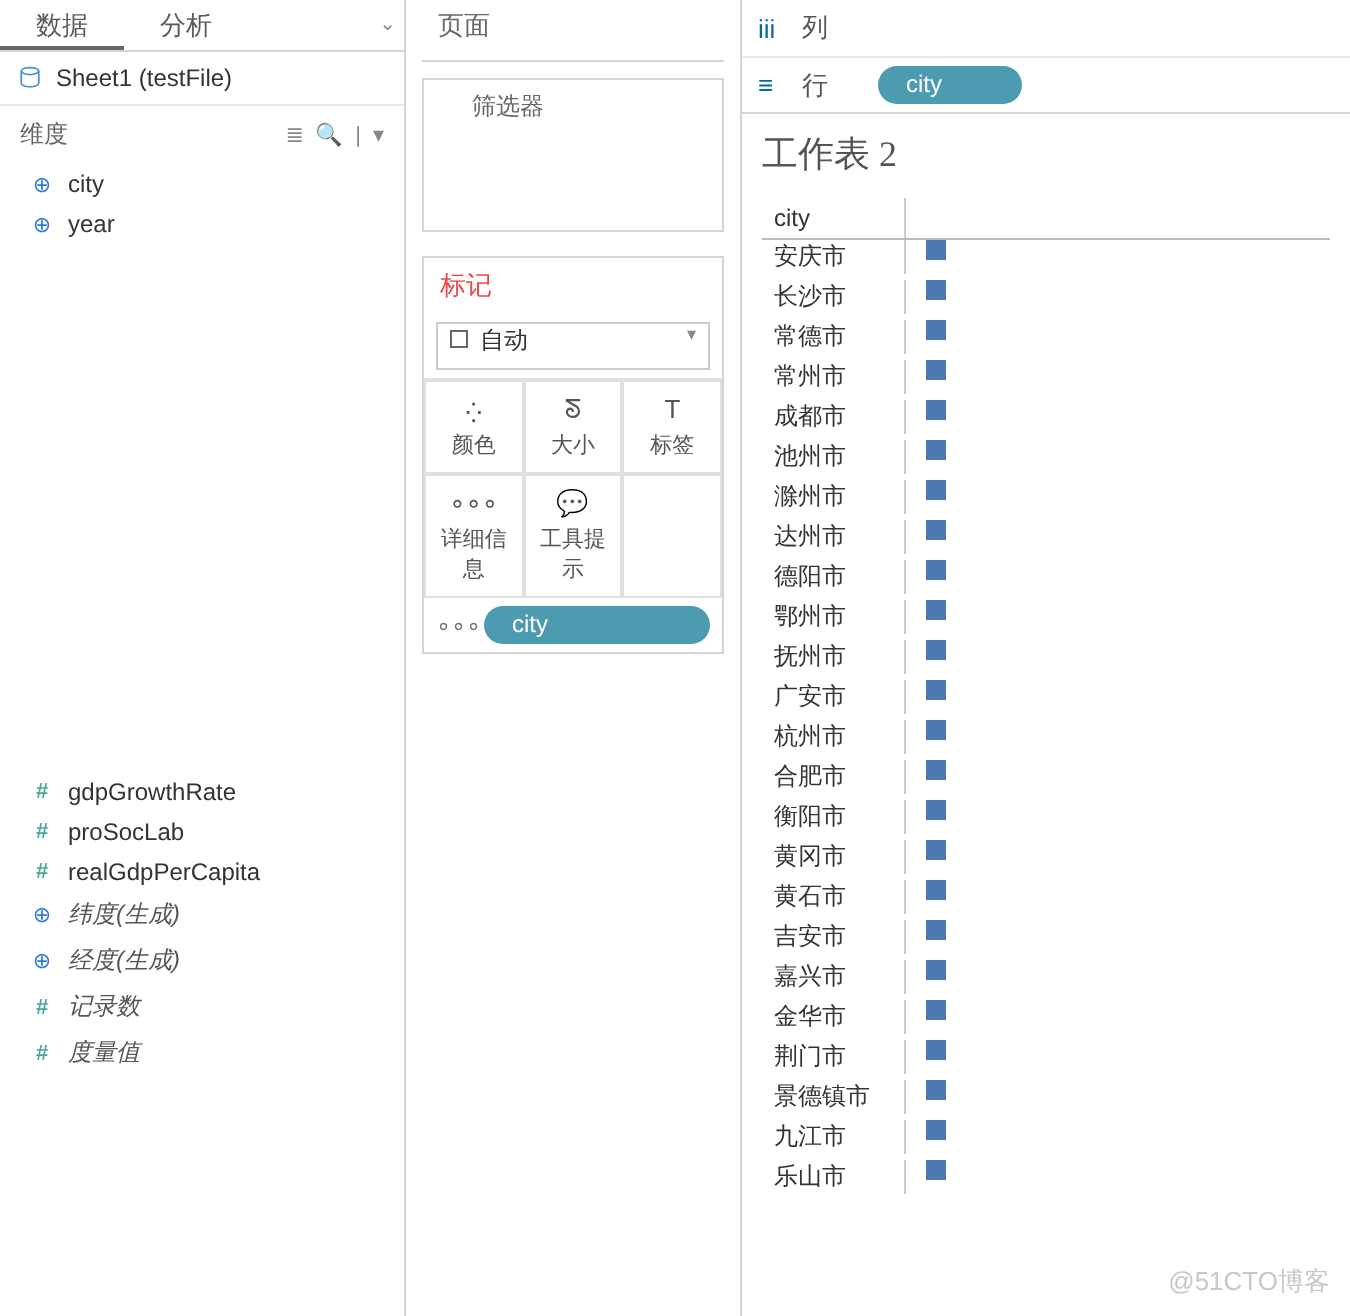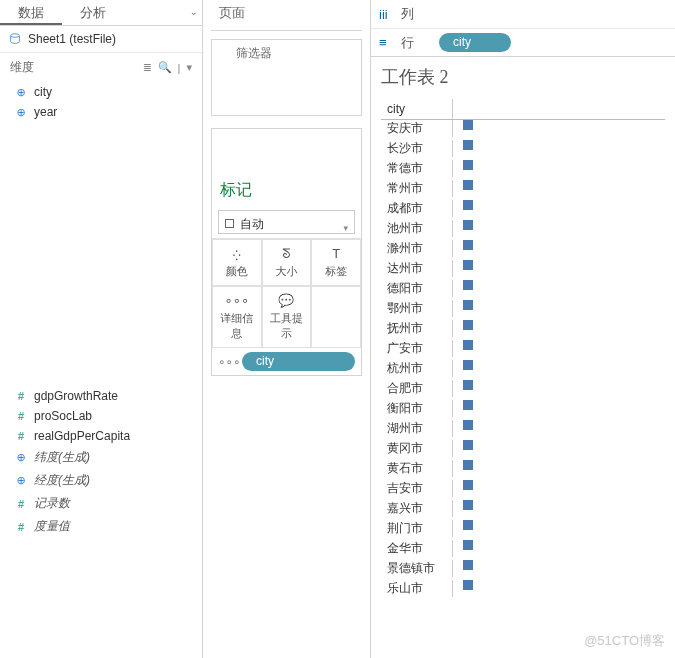--- a/index.html
+++ b/index.html
@@ -24,22 +24,22 @@
 .type-globe { color: #2e7cd6; }
 .type-abc { color: #7a8490; font-size: 9px; }
 .type-num { color: #4aa89a; font-weight: bold; }
 .italic { font-style: italic; color: #555; }
 .measures-hdr { padding: 10px 10px 4px; color: #666; font-size: 12px; border-top: 1px solid #eee; margin-top: auto; }
 .mid-section { border: 1px solid #d4d4d4; margin-top: 8px; }
 .mid-section-title { padding: 5px 8px; color: #666; font-size: 12px; margin-left: 16px; }
 .mid-section-body { min-height: 48px; }
 .pages-title { padding: 4px 8px 8px; color: #666; font-size: 13px; border-bottom: 1px solid #d4d4d4; }
 .marks-card { border: 1px solid #d4d4d4; margin-top: 12px; }
-.marks-title { padding: 5px 8px; color: #15803d; font-size: 16px; margin-top: 46px; }
-.marks-select { display: flex; border: 1px solid #ccc; margin: 4px 6px; height: 24px; align-items: flex-end; padding: 0 6px; justify-content: space-between; cursor: pointer; }
+.marks-title { padding: 5px 8px; color: #ef4444; font-size: 13px; }
+.marks-select { display: flex; border: 1px solid #ccc; margin: 4px 6px; height: 24px; align-items: flex-start; padding: 0 6px; justify-content: space-between; cursor: pointer; }
 .marks-select .sq { width: 9px; height: 9px; border: 1px solid #666; margin-right: 6px; display: inline-block; }
 .marks-grid { display: grid; grid-template-columns: 1fr 1fr 1fr; border-top: 1px solid #e0e0e0; }
 .mark-btn { border: 1px solid #e0e0e0; padding: 6px 2px; text-align: center; cursor: pointer; font-size: 11px; color: #555; }
 .mark-btn .mi { display: block; height: 16px; margin-bottom: 2px; font-size: 13px; }
 .marks-grid2 { display: grid; grid-template-columns: 1fr 1fr 1fr; }
 .detail-pill-row { display: flex; align-items: center; padding: 4px 6px; gap: 4px; }
 .detail-dots { width: 20px; text-align: center; color: #777; font-size: 12px; }
 .pill { background: #4d9bb0; color: #fff; border-radius: 11px; padding: 2px 14px 3px; font-size: 12px; flex: 1; }
 .pill-caret { color: #cde; margin-left: 6px; font-size: 9px; }
 .shelves { border-bottom: 1px solid #d4d4d4; }
@@ -272,26 +272,20 @@
                 <div class="viz-square"></div>
               </div>
             </div>
             <div class="viz-row">
               <div class="viz-row-label">衡阳市</div>
               <div class="viz-row-mark">
                 <div class="viz-square"></div>
               </div>
             </div>
             <div class="viz-row">
-              <div class="viz-row-label">湖州市</div>
-              <div class="viz-row-mark">
-                <div class="viz-square"></div>
-              </div>
-            </div>
-            <div class="viz-row">
               <div class="viz-row-label">黄冈市</div>
               <div class="viz-row-mark">
                 <div class="viz-square"></div>
               </div>
             </div>
             <div class="viz-row">
               <div class="viz-row-label">黄石市</div>
               <div class="viz-row-mark">
                 <div class="viz-square"></div>
               </div>
@@ -302,33 +296,39 @@
                 <div class="viz-square"></div>
               </div>
             </div>
             <div class="viz-row">
               <div class="viz-row-label">嘉兴市</div>
               <div class="viz-row-mark">
                 <div class="viz-square"></div>
               </div>
             </div>
             <div class="viz-row">
+              <div class="viz-row-label">金华市</div>
+              <div class="viz-row-mark">
+                <div class="viz-square"></div>
+              </div>
+            </div>
+            <div class="viz-row">
               <div class="viz-row-label">荆门市</div>
               <div class="viz-row-mark">
                 <div class="viz-square"></div>
               </div>
             </div>
             <div class="viz-row">
-              <div class="viz-row-label">金华市</div>
-              <div class="viz-row-mark">
-                <div class="viz-square"></div>
-              </div>
-            </div>
-            <div class="viz-row">
               <div class="viz-row-label">景德镇市</div>
+              <div class="viz-row-mark">
+                <div class="viz-square"></div>
+              </div>
+            </div>
+            <div class="viz-row">
+              <div class="viz-row-label">九江市</div>
               <div class="viz-row-mark">
                 <div class="viz-square"></div>
               </div>
             </div>
             <div class="viz-row">
               <div class="viz-row-label">乐山市</div>
               <div class="viz-row-mark">
                 <div class="viz-square"></div>
               </div>
             </div>

